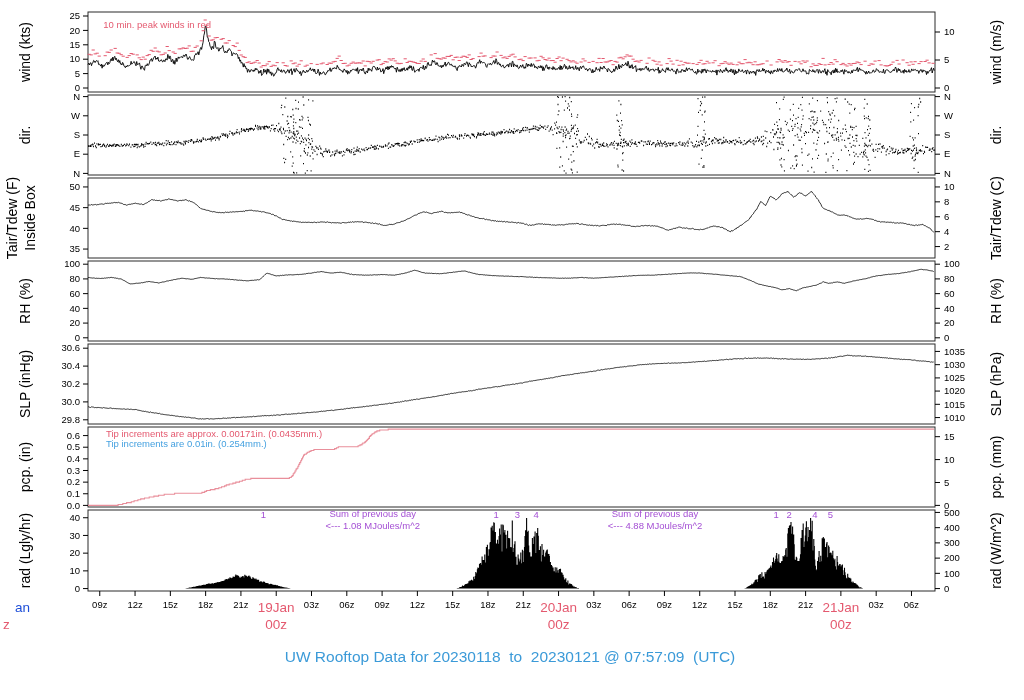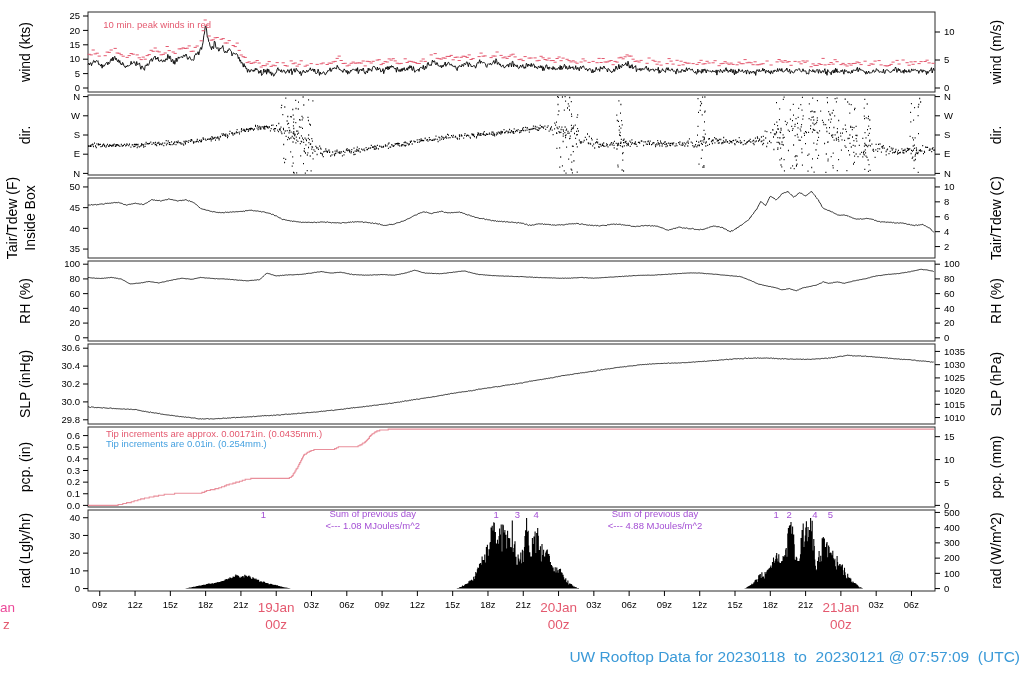--- a/index.html
+++ b/index.html
@@ -1,20 +1,20 @@
 <!DOCTYPE html>
 <html><head>
 <meta charset="utf-8">
 <style>
   html,body{margin:0;padding:0;background:#ffffff;}
   #fig{position:relative;width:1024px;height:700px;background:#ffffff;overflow:hidden;
        font-family:"Liberation Sans",sans-serif;}
   #plot-svg{position:absolute;left:0;top:0;}
   .corner-lbl{position:absolute;font-size:13.5px;line-height:13px;}
-  #footer-title{position:absolute;left:0;top:648px;width:1020px;text-align:right;
+  #footer-title{position:absolute;left:0;top:648px;width:1020px;text-align:center;
                 font-size:15.5px;white-space:pre;}
 </style>
 </head>
 <body>
 
 <div id="fig">
   <svg id="plot-svg" width="1024" height="700">
       <rect x="88" y="12" width="847" height="80" fill="#ffffff" stroke="#2a2a2a" stroke-width="1"></rect>
       <line x1="83" y1="88" x2="88" y2="88" stroke="#000" stroke-width="1"></line>
       <text x="80" y="91.2" fill="#000" font-size="9.5" text-anchor="end" font-family="&quot;Liberation Sans&quot;,sans-serif">0</text>
@@ -253,16 +253,16 @@
       <text x="536.2041666666667" y="518" fill="#a44fd4" font-size="9.5" text-anchor="middle" font-family="&quot;Liberation Sans&quot;,sans-serif">4</text>
       <text x="776.1875" y="518" fill="#a44fd4" font-size="9.5" text-anchor="middle" font-family="&quot;Liberation Sans&quot;,sans-serif">1</text>
       <text x="789.1277777777777" y="518" fill="#a44fd4" font-size="9.5" text-anchor="middle" font-family="&quot;Liberation Sans&quot;,sans-serif">2</text>
       <text x="815.0083333333333" y="518" fill="#a44fd4" font-size="9.5" text-anchor="middle" font-family="&quot;Liberation Sans&quot;,sans-serif">4</text>
       <text x="830.3013888888888" y="518" fill="#a44fd4" font-size="9.5" text-anchor="middle" font-family="&quot;Liberation Sans&quot;,sans-serif">5</text>
       <text x="372.68611111111113" y="517" fill="#a44fd4" font-size="9.5" text-anchor="middle" font-family="&quot;Liberation Sans&quot;,sans-serif">Sum of previous day</text>
       <text x="372.68611111111113" y="529" fill="#a44fd4" font-size="9.5" text-anchor="middle" font-family="&quot;Liberation Sans&quot;,sans-serif">&lt;--- 1.08 MJoules/m^2</text>
       <text x="655.0194444444445" y="517" fill="#a44fd4" font-size="9.5" text-anchor="middle" font-family="&quot;Liberation Sans&quot;,sans-serif">Sum of previous day</text>
       <text x="655.0194444444445" y="529" fill="#a44fd4" font-size="9.5" text-anchor="middle" font-family="&quot;Liberation Sans&quot;,sans-serif">&lt;--- 4.88 MJoules/m^2</text>
     </svg>
-  <div class="corner-lbl" id="corner1" style="left: 0px; top: 601px; color: #ec4899;">an</div>
+  <div class="corner-lbl" id="corner1" style="left: 15px; top: 601px; color: #1d4ed8;">an</div>
   <div class="corner-lbl" id="corner2" style="left: 3px; top: 618px; color: rgb(228, 89, 111);">z</div>
   <div id="footer-title" style="color: rgb(59, 154, 216);">UW Rooftop Data for 20230118  to  20230121 @ 07:57:09  (UTC)</div>
 </div>
 
 </body></html>

